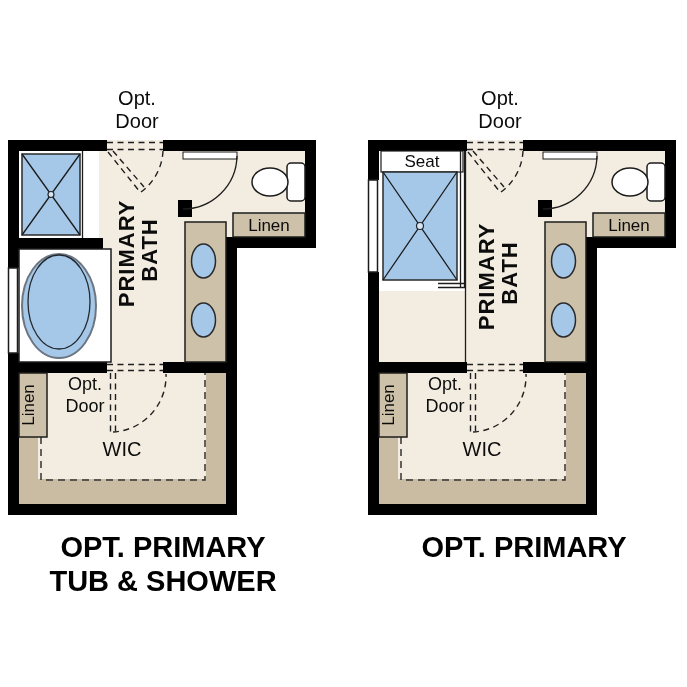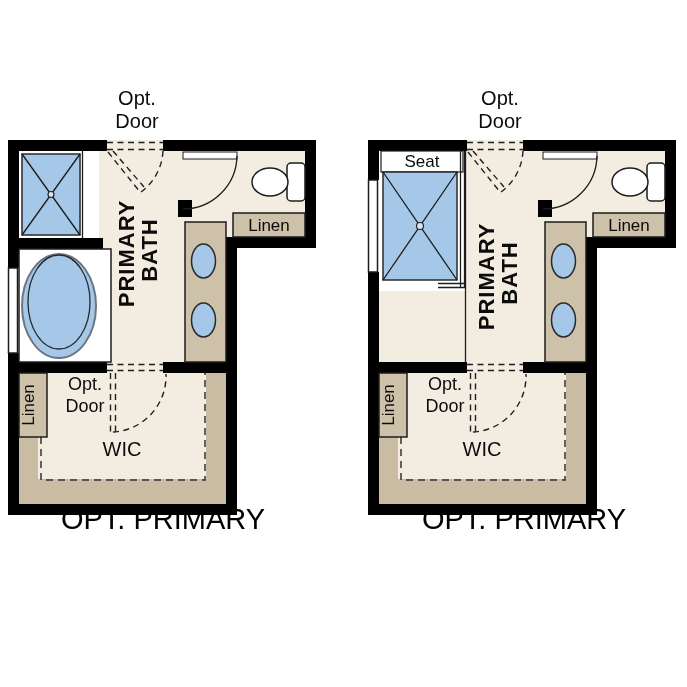--- a/index.html
+++ b/index.html
@@ -19,22 +19,22 @@
   .drain{fill:#d7e6f4;stroke:#23282e;stroke-width:1.2;}
   .dash path{stroke:#1f1f1f;stroke-width:1.4;fill:none;stroke-dasharray:6 4.5;}
   .shelf{stroke:#333;stroke-width:1.5;fill:none;stroke-dasharray:7 5;}
   text{fill:#0c0c0c;}
   .label{font:18px "Liberation Sans",sans-serif;}
   .label.sm{font-size:17px;}
   .label.wic{font-size:20px;}
   .room-label{font:bold 22px "Liberation Sans",sans-serif;letter-spacing:1px;}
   .top-label{position:absolute;top:87px;transform:translateX(-50%);text-align:center;
              font-size:20px;line-height:23px;color:#0c0c0c;}
-  .title{position:absolute;top:502px;transform:translateX(-50%);text-align:center;
-         font-weight:normal;font-size:29px;line-height:34px;color:var(--text,#000);white-space:nowrap;}
+  .title{position:absolute;top:530px;transform:translateX(-50%);text-align:center;
+         font-weight:bold;font-size:29px;line-height:34px;color:var(--text,#000);white-space:nowrap;}
 </style>
 </head>
 <body>
 
 <div id="screen">
 
   <div class="top-label" style="left:137px;">
     <div>Opt.</div>
     <div>Door</div>
   </div>
@@ -117,20 +117,21 @@
       <tspan x="0" y="-4">PRIMARY</tspan>
       <tspan x="0" y="19">BATH</tspan>
     </text>
     <text class="label" x="77" y="250" text-anchor="middle">Opt.</text>
     <text class="label" x="77" y="272" text-anchor="middle">Door</text>
     <text class="label wic" x="114" y="316" text-anchor="middle">WIC</text>
   </svg>
 
   <div class="title" style="left:163px;">
     <div>OPT. PRIMARY</div>
+    <div>TUB &amp; SHOWER</div>
   </div>
 
   <div class="top-label" style="left:500px;">
     <div>Opt.</div>
     <div>Door</div>
   </div>
 
   <svg class="plan" style="left:368px;top:140px;" width="308" height="375" viewBox="0 0 308 375">
 
     <path class="floor" d="M11,11 H297 V97 H218 V222 H11 Z"></path>

